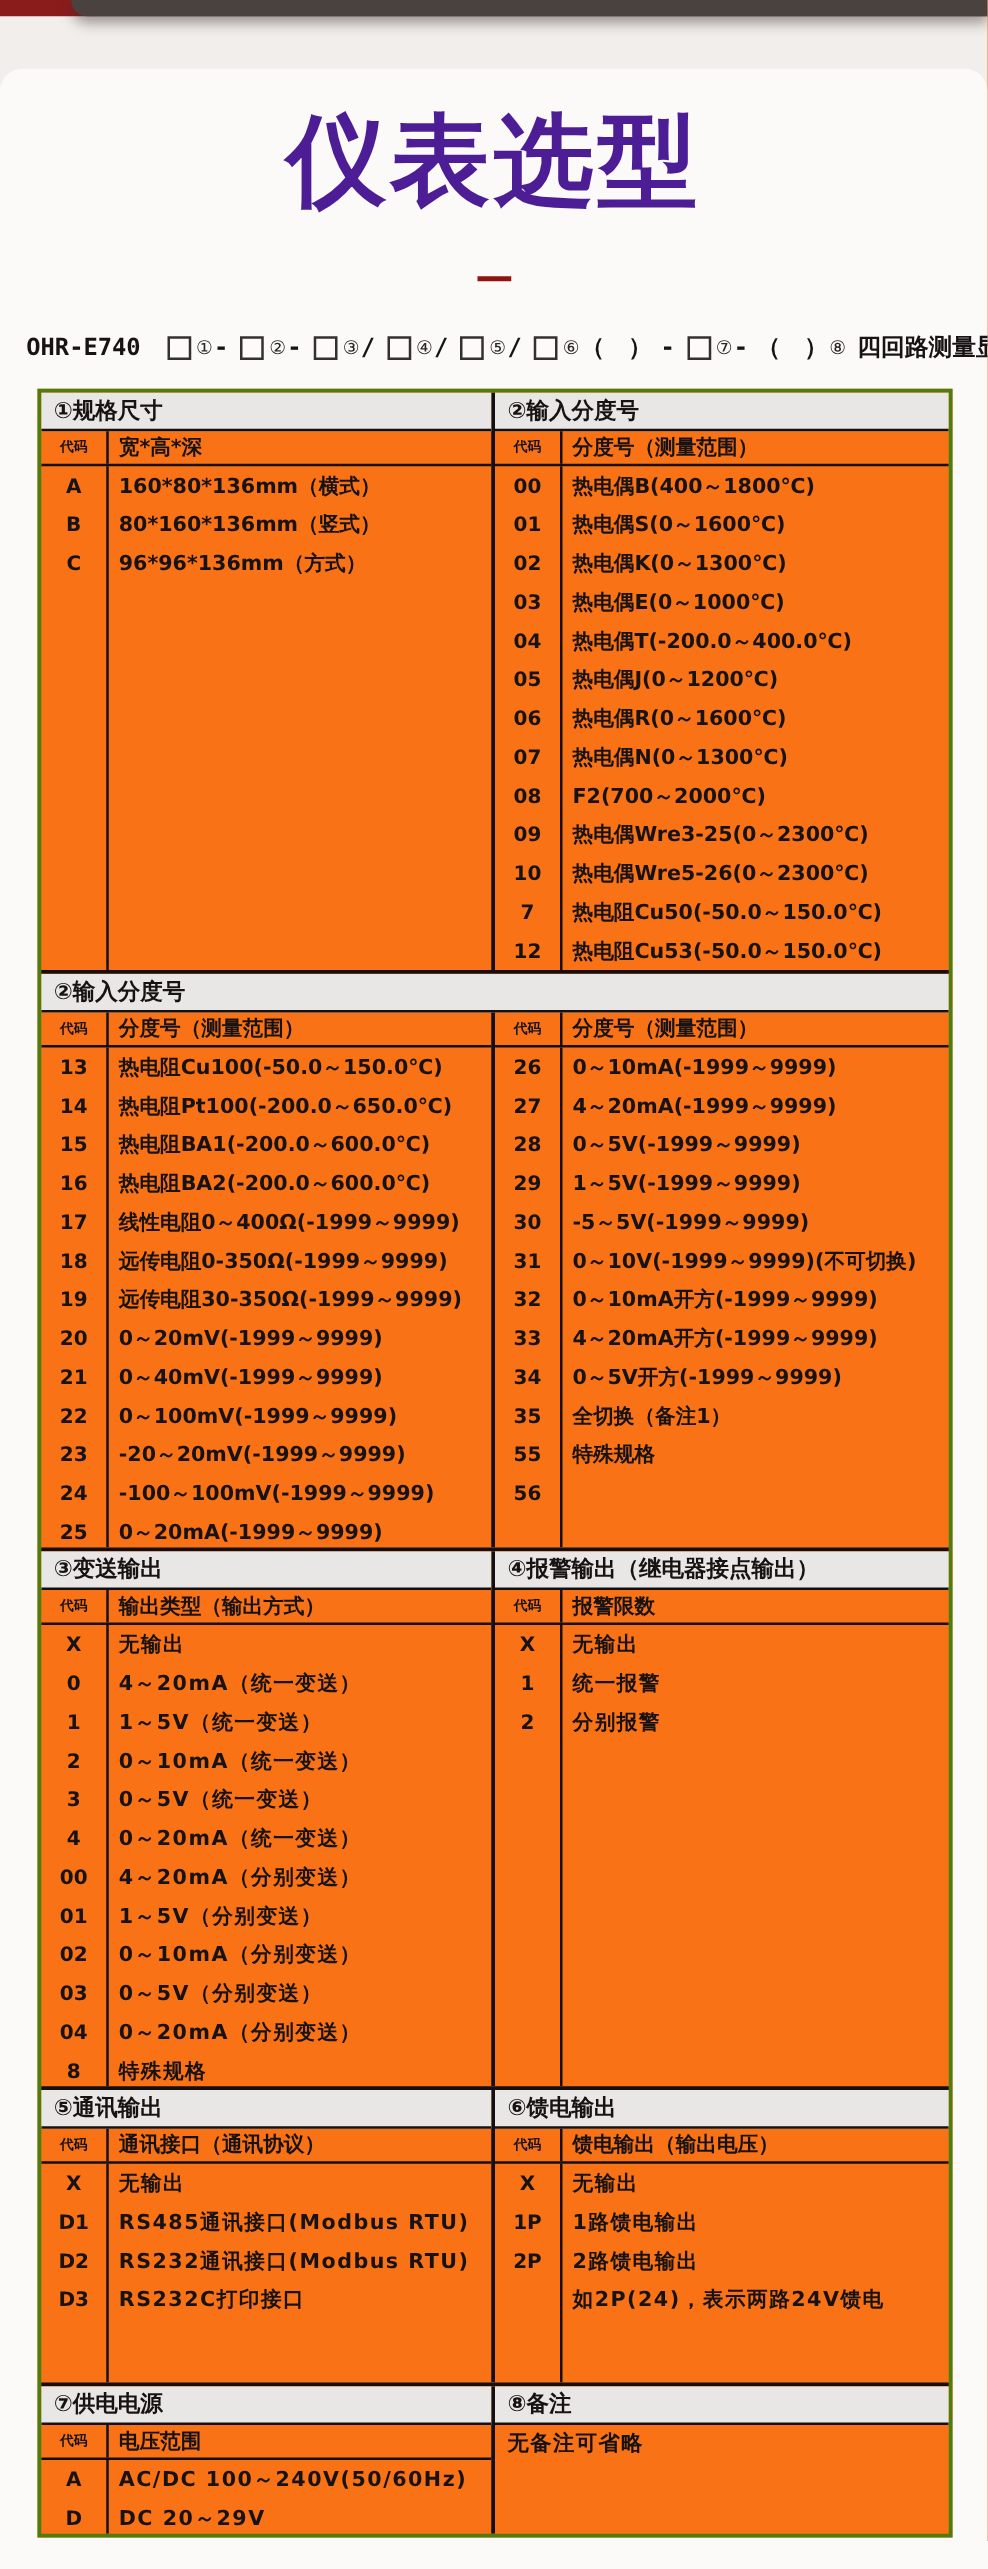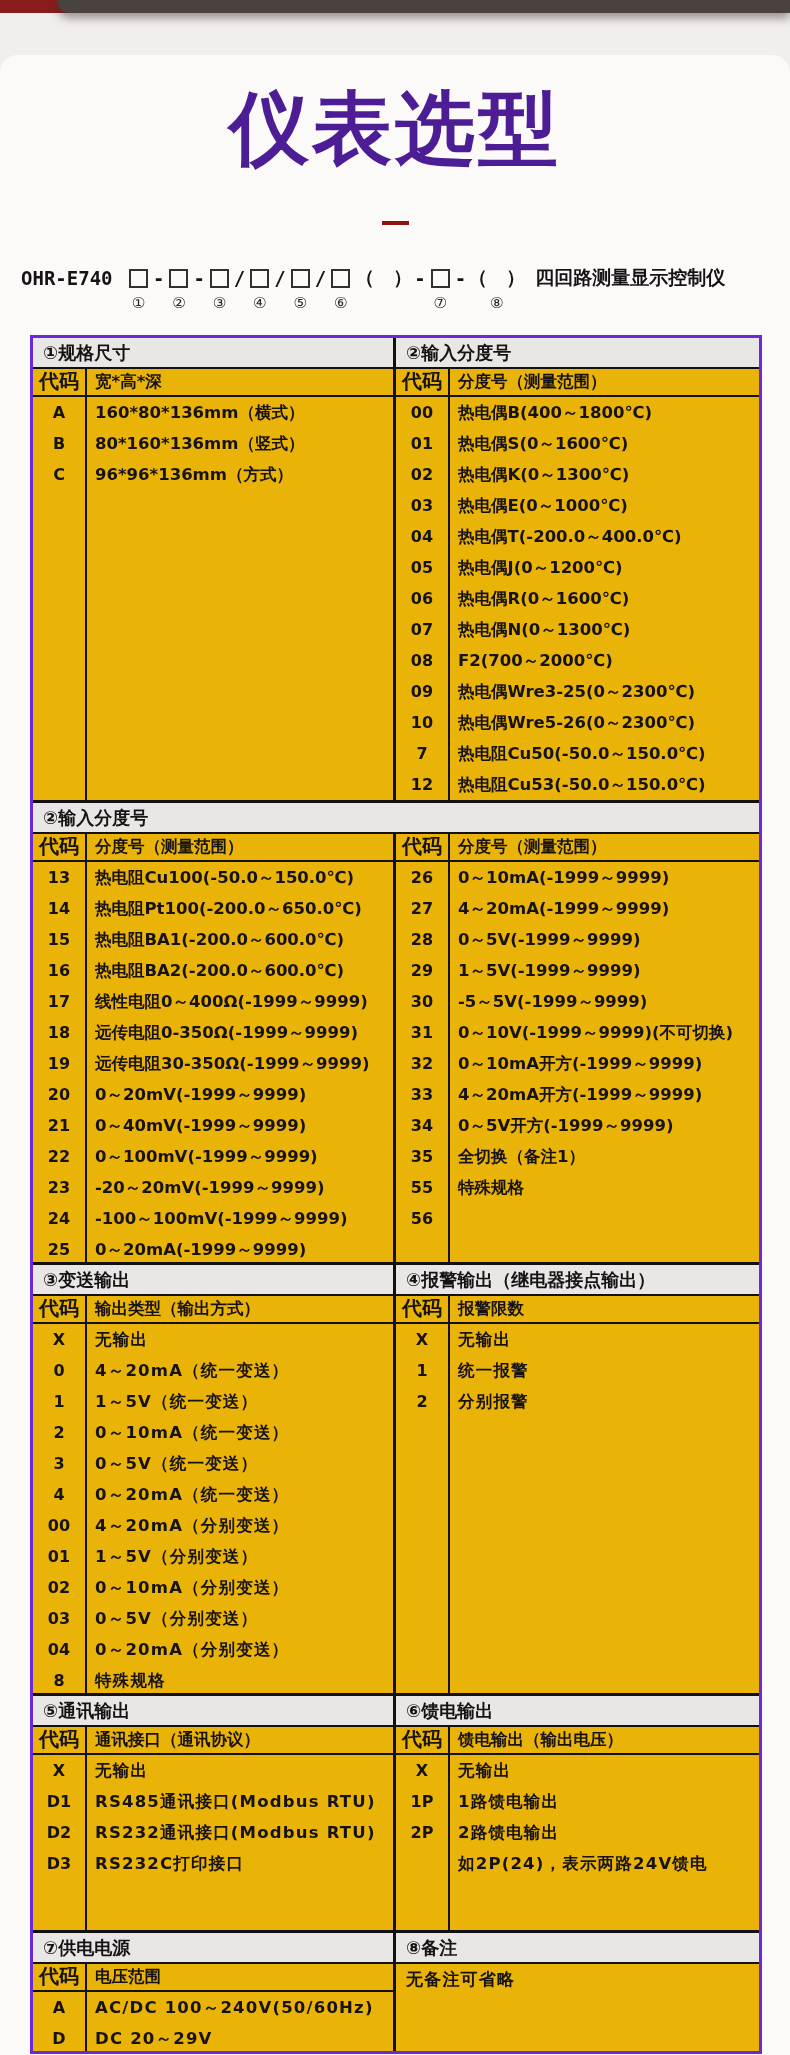--- a/index.html
+++ b/index.html
@@ -14,42 +14,42 @@
   .card-edge{position:absolute;top:0;left:57px;width:733px;height:13px;background:#4a423f;
     border-radius:0 0 0 14px;box-shadow:0 5px 10px rgba(60,50,45,.5)}
   
   .card{position:absolute;top:55px;left:0;width:790px;height:2000px;background:#fbfaf9;
     border-radius:18px 18px 0 0}
   .title{text-align:center;font-size:80px;line-height:1.2;font-weight:900;letter-spacing:3px;
     margin-top:26px;color:#4c1d95}
   .divider{width:27px;height:4px;background:#8e1313;margin:44px auto 0}
   
   .model{margin:40px 0 0 20px;display:flex;align-items:flex-start;flex-wrap:nowrap}
-  .m-unit{display:inline-flex;flex-direction:column;align-items:center}
+  .m-unit{display:inline-flex;flex-direction:row;align-items:center}
   .m-sym{height:26px;display:flex;align-items:center;white-space:pre;font-size:19px;font-weight:700;
     font-family:"DejaVu Sans Mono","DejaVu Sans",sans-serif;padding:0 1px}
   .m-sym.cjk{font-family:"DejaVu Sans","Liberation Sans",sans-serif;margin-left:8px}
   .m-box{width:15px;height:15px;border:2px solid #353030;margin:0 3px;background:#fcfbfa}
   .m-num{height:24px;line-height:24px;font-size:15px;color:#2b2726;font-weight:400}
   
-  .tbl{margin:20px 0 0 30px;width:726px;border:3px solid #6d28d9;background:#eab308;box-sizing:content-box}
+  .tbl{margin:20px 0 0 30px;width:726px;border:3px solid #4d7c0f;background:#f97316;box-sizing:content-box}
   .band{display:flex;flex-direction:column;box-sizing:border-box;overflow:hidden}
   .band + .band{border-top:3px solid #141011}
   .b0{height:462px}.b1{height:462px}.b2{height:431px}.b3{height:237px}.b4{height:121px}
   .sec-full{height:31px;line-height:29px;background:#e9e7e6;border-bottom:2px solid #141011;
     font-size:18px;font-weight:700;padding-left:10px;box-sizing:border-box;flex:none}
   .band-body{display:flex;flex:1;min-height:0}
   .half{display:flex;flex-direction:column;box-sizing:border-box;min-width:0}
   .half.l{width:363px;border-right:3px solid #141011;flex:none}
   .half.r{flex:1}
   .sec-h{height:31px;line-height:29px;background:#e9e7e6;border-bottom:2px solid #141011;
     font-size:18px;font-weight:700;padding-left:10px;box-sizing:border-box;flex:none;white-space:nowrap}
   .colhead{height:28px;display:flex;border-bottom:2px solid #141011;box-sizing:border-box;flex:none}
   .colhead .c{width:54px;flex:none;border-right:2px solid #141011;box-sizing:border-box;
-    text-align:center;line-height:25px;font-size:20px;font-weight:700}
+    text-align:center;line-height:25px;font-size:11px;font-weight:700}
   .colhead .d{flex:1;min-width:0;padding-left:8px;line-height:25px;font-size:16.5px;font-weight:700;white-space:nowrap}
   .rows{flex:1;display:flex;min-height:0}
   .codecol{width:54px;flex:none;border-right:2px solid #141011;box-sizing:border-box;
     display:flex;flex-direction:column}
   .desccol{flex:1;min-width:0;display:flex;flex-direction:column}
   .cc{height:31px;line-height:31px;text-align:center;font-size:16px;font-weight:700;flex:none}
   .dc{height:31px;line-height:31px;padding-left:8px;font-size:16.5px;font-weight:700;
     white-space:nowrap;overflow:hidden;flex:none}
   .sp .dc{letter-spacing:1.2px}
   .note{padding:2px 0 0 10px;font-size:17px;font-weight:700;line-height:26px;letter-spacing:1.2px}

